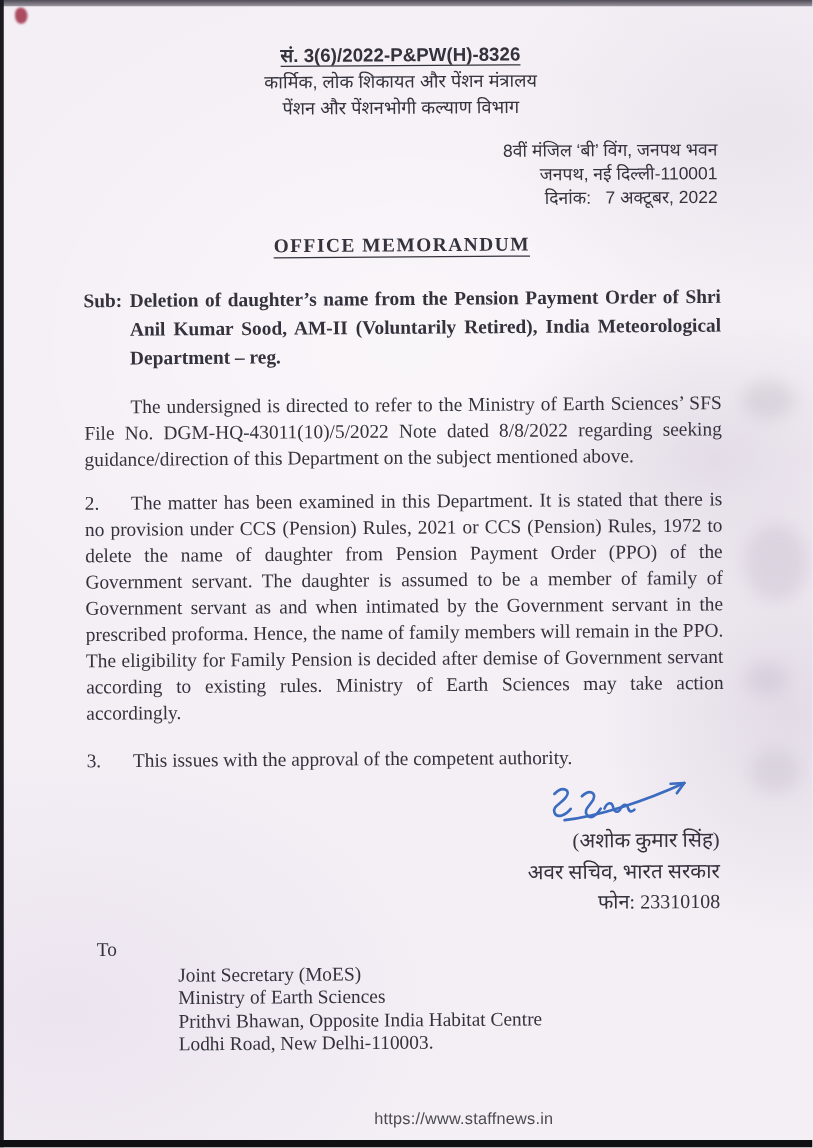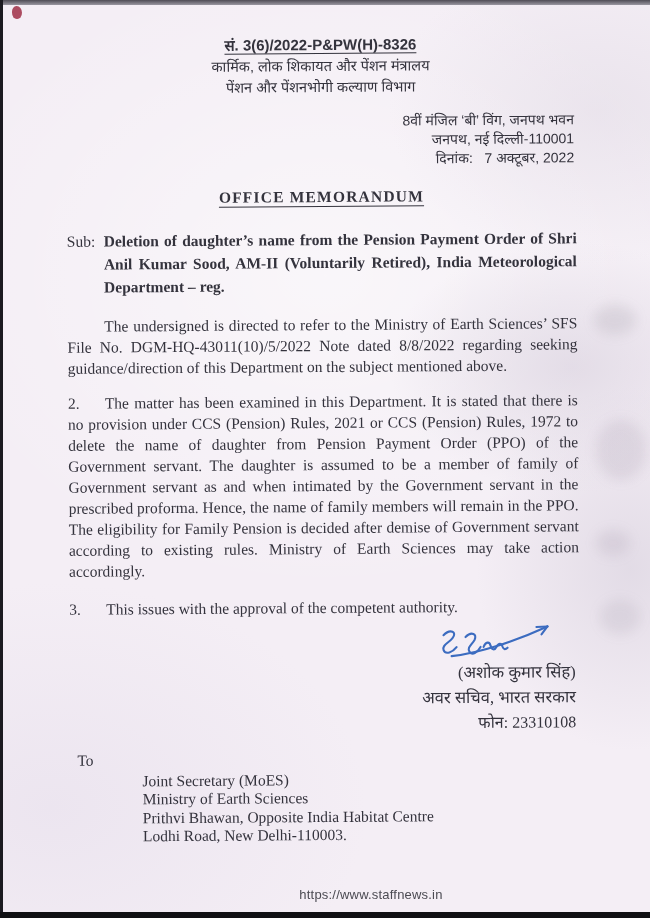--- a/index.html
+++ b/index.html
@@ -65,21 +65,21 @@
     font-size: 15.5px;
     text-decoration: underline; text-underline-offset: 3.5px;
   }
   .subject {
     margin-top: 21px;
     position: relative;
     padding-left: 37px;
     text-align: justify;
     line-height: 23px;
   }
-  .subject .sub-label { position: absolute; left: 0; top: 0; font-weight: normal; }
+  .subject .sub-label { position: absolute; left: 0; top: 0; font-weight: bold; }
   .subject .sub-text { font-weight: bold; }
   .para { text-align: justify; }
   .para.p1 { margin-top: 17px; text-indent: 37px; }
   .para.p2 { margin-top: 14px; }
   .para.p3 { margin-top: 17px; }
   .para .num { display: inline-block; width: 37px; text-indent: 0; }
   .sig-block {
     margin-top: 4px;
     text-align: right;
     padding-right: 4px;

